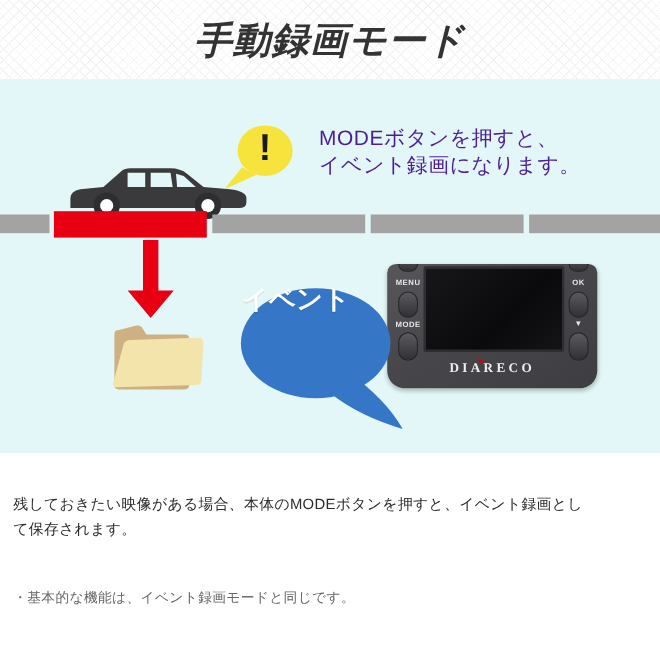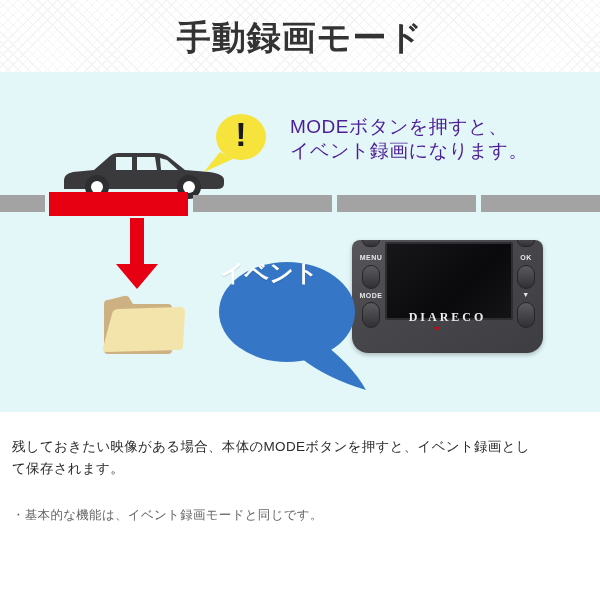--- a/index.html
+++ b/index.html
@@ -11,20 +11,21 @@
   .header {
     position:relative; width:600px; height:72px; background:#fff;
     background-image:
       repeating-linear-gradient(45deg,  #f4f4f4 0 1px, transparent 1px 7px),
       repeating-linear-gradient(-45deg, #f4f4f4 0 1px, transparent 1px 7px);
   }
   .title {
     position:absolute; width:100%; top:0; height:88px; line-height:74px;
     text-align:center; font-size:34px; font-weight:bold; color:#333;
     letter-spacing:1px;
+    font-style:italic;
   }
 
   
   .scene { position:relative; width:600px; height:340px; background:#e3f7f8; overflow:hidden; }
 
   .car-svg { position:absolute; left:58px; top:70px; }
 
   
   .road-seg { position:absolute; top:123px; height:17px; background:#a3a3a3; }
   .seg1 { left:0;     width:45px;  }
@@ -78,34 +79,34 @@
     border:1px solid #26262a;
   }
   .dev-btn.half { height:14px; top:-7px; }
   .dev-label {
     position:absolute; width:30px; text-align:center;
     font-size:7px; font-weight:bold; color:#e8e8e8; letter-spacing:0.5px;
   }
   .col-l { left:10px; } .col-l-txt { left:4px; }
   .col-r { left:165px; } .col-r-txt { left:159px; }
   .brand {
-    position:absolute; left:0; top:70px; width:100%; text-align:center;
+    position:absolute; left:0; top:87px; width:100%; text-align:center;
     font-family:"Liberation Serif","DejaVu Serif",serif;
     font-size:12px; font-weight:bold; color:#ededed; letter-spacing:3px;
   }
   .brand-accent {
     position:absolute; left:82px; top:87px; width:0; height:0; z-index:5;
     border-left:3px solid transparent; border-right:3px solid transparent;
     border-top:4px solid #c00a12;
   }
 
   
   .desc { position:relative; width:600px; height:188px; background:#fff; padding:24px 12px 0 12px; }
-  .desc-paragraph { font-size:13.5px; color:#2b2b2b; line-height:1.65; max-width:522px; letter-spacing:0.3px; }
-  .desc-note { margin-top:26px; font-size:12.5px; color:#666; letter-spacing:0.3px; }
+  .desc-paragraph { font-size:13.5px; color:#2b2b2b; line-height:1.65; max-width:522px; letter-spacing:0.3px;margin-top:12px; }
+  .desc-note { margin-top:42px; font-size:12.5px; color:#666; letter-spacing:0.3px; }
 </style>
 </head>
 <body>
 
 <div class="page">
 
   <div class="header">
     <div class="title">手動録画モード</div>
   </div>
 

